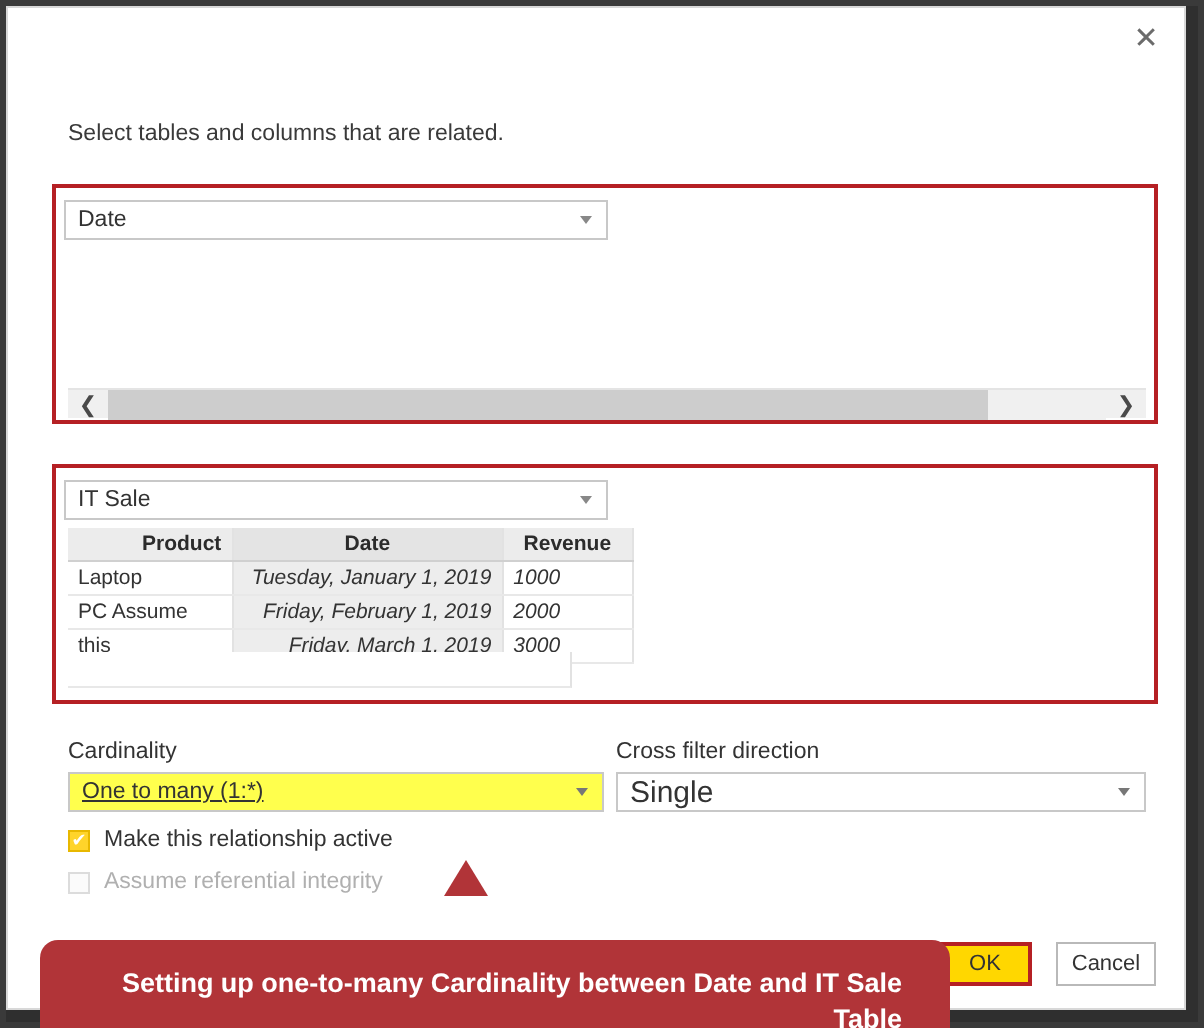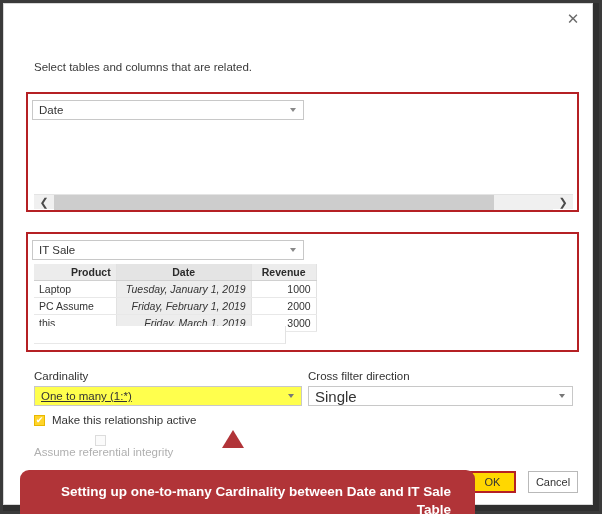--- a/index.html
+++ b/index.html
@@ -64,21 +64,21 @@
   .grid{position:absolute;font-size:10.5px;color:#333;border-collapse:collapse;}
   .grid td,.grid th{
     border-right:1px solid #e2e2e2;border-bottom:1px solid #e8e8e8;
     padding:2px 5px;white-space:nowrap;overflow:hidden;
     height:15px;box-sizing:border-box;
   }
   .grid th{
     background:#ececec;font-weight:bold;text-align:center;color:#2b2b2b;
     border-bottom:1px solid #d0d0d0;font-size:10.5px;
   }
-  .grid td.num{text-align:right;}
+  .grid td.num{text-align:left;font-style:italic;}
   .grid td.datecell{text-align:right;font-style:italic;}
   .grid td.txt{text-align:left;}
   .grid .shade{background:#ededed;}
   .grid th.shade{background:#e4e4e4;}
 
   .grid-clip{
     position:absolute;left:30px;top:120px;width:539px;height:68px;
     overflow:hidden;
   }
 
@@ -128,21 +128,21 @@
     cursor:pointer;
   }
   #combo-cardinality .caret,#combo-crossfilter .caret{
     position:absolute;right:7px;top:50%;transform:translateY(-50%);
     width:0;height:0;border-left:3.5px solid transparent;
     border-right:3.5px solid transparent;border-top:4px solid #777;
   }
 
   .checkrow{position:absolute;display:flex;align-items:center;cursor:pointer;}
   #chk-active{left:30px;top:410px;}
-  #chk-refint{left:30px;top:431px;flex-direction:column;}
+  #chk-refint{left:30px;top:431px;}
   #chk-security{left:304px;top:410px;}
   .box{
     width:11px;height:11px;box-sizing:border-box;
     border:1px solid #b9b9b9;background:#ffffff;margin-right:7px;
     display:flex;align-items:center;justify-content:center;
     font-size:9px;line-height:1;
   }
   .box.checked{background:#ffd42a;border-color:#e8b800;color:#ffffff;}
   .box.disabled{border-color:#dcdcdc;background:#fbfbfb;}
   .chk-label{font-size:11.5px;color:#333;}

